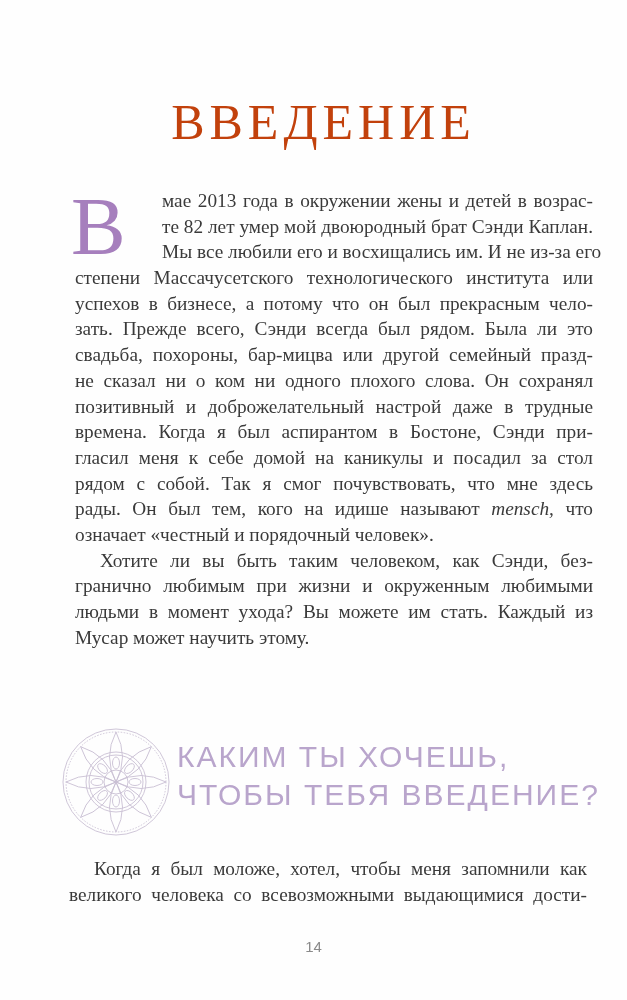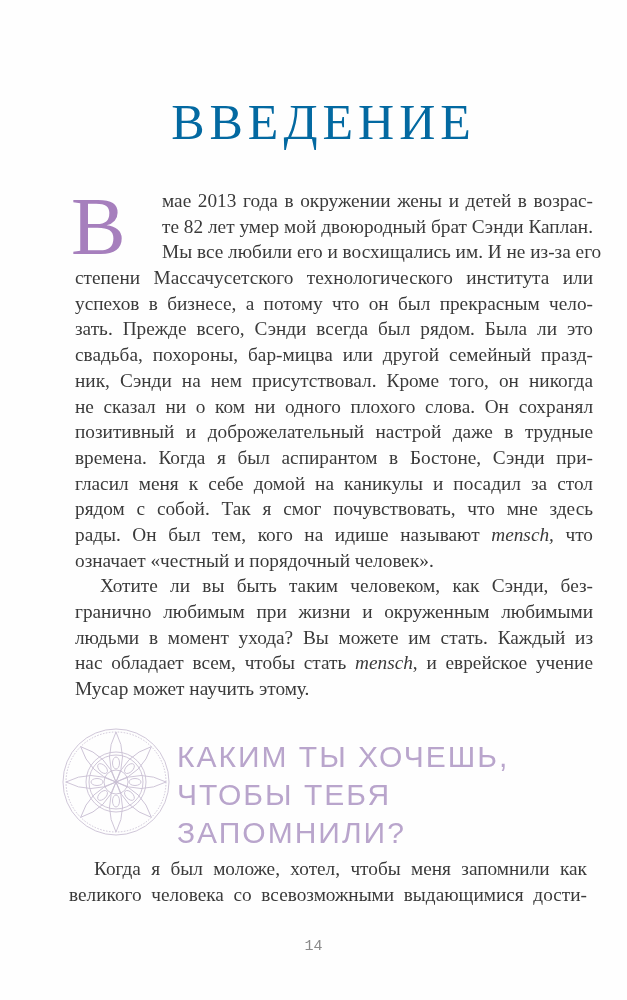--- a/index.html
+++ b/index.html
@@ -3,21 +3,21 @@
 <meta charset="utf-8">
 <style>
   html, body { margin: 0; padding: 0; }
   body {
     width: 627px; height: 1000px; background: #fefefe; position: relative; overflow: hidden;
     font-family: "Liberation Serif", "DejaVu Serif", serif; color: #3a3a3a;
   }
   .title {
     position: absolute; left: 0; width: 627px; top: 92px; text-align: center;
     font-family: "Liberation Serif", serif; font-size: 50px; letter-spacing: 5px;
-    color: #0369a1; line-height: 60px; padding-left: 20px; box-sizing: border-box;
+    color: #c2410c; line-height: 60px; padding-left: 20px; box-sizing: border-box;
   }
   .body-text {
     position: absolute; left: 75px; width: 518px; top: 188px;
     font-size: 19.3px; line-height: 25.7px; text-align: justify;
   }
   .line { display: block; white-space: nowrap; text-align-last: justify; text-align: justify; height: 25.7px; }
   .line.last { text-align-last: left; }
   .line.indent { padding-left: 25px; }
   .line.drop { padding-left: 87px; }
   .dropcap {
@@ -26,49 +26,47 @@
   }
   em { font-style: italic; }
   .mandala { position: absolute; left: 61px; top: 727px; width: 110px; height: 110px; }
   .subhead {
     position: absolute; left: 177px; top: 738px; font-family: Liberation Sans, sans-serif;
     font-size: 30px; line-height: 38px; color: #b9a5cc; letter-spacing: 2px; font-weight: 300;
   }
   .body2 { position: absolute; left: 69px; width: 518px; top: 855px; font-size: 19.3px; line-height: 27px; }
   .pagenum {
     position: absolute; left: 0; width: 627px; text-align: center; top: 938px;
-    font-family: Liberation Mono, monospace; font-size: 15px; color: #8a8a8a;
+    font-family: Liberation Sans, sans-serif; font-size: 15px; color: #8a8a8a;
   }
 </style>
 </head>
 <body>
 
 <div class="title">ВВЕДЕНИЕ</div>
 
 <div class="body-text">
   <span class="dropcap">В</span>
   <span class="line drop">мае 2013 года в окружении жены и детей в возрас-</span>
   <span class="line drop">те 82 лет умер мой двоюродный брат Сэнди Каплан.</span>
   <span class="line drop">Мы все любили его и восхищались им. И не из-за его</span>
   <span class="line">степени Массачусетского технологического института или</span>
   <span class="line">успехов в бизнесе, а потому что он был прекрасным чело-</span>
   <span class="line">зать. Прежде всего, Сэнди всегда был рядом. Была ли это</span>
   <span class="line">свадьба, похороны, бар-мицва или другой семейный празд-</span>
-  <span class="line">ник, Сэнди на нем присутствовал. Кроме того, он никогда</span>
   <span class="line">не сказал ни о ком ни одного плохого слова. Он сохранял</span>
   <span class="line">позитивный и доброжелательный настрой даже в трудные</span>
   <span class="line">времена. Когда я был аспирантом в Бостоне, Сэнди при-</span>
   <span class="line">гласил меня к себе домой на каникулы и посадил за стол</span>
   <span class="line">рядом с собой. Так я смог почувствовать, что мне здесь</span>
   <span class="line"><span>рады. Он был тем, кого на идише называют </span><em>mensch,</em><span> что</span></span>
   <span class="line last">означает «честный и порядочный человек».</span>
   <span class="line indent">Хотите ли вы быть таким человеком, как Сэнди, без-</span>
   <span class="line">гранично любимым при жизни и окруженным любимыми</span>
   <span class="line">людьми в момент ухода? Вы можете им стать. Каждый из</span>
-  <span class="line"><span>нас обладает всем, чтобы стать </span><em>mensch</em><span>, и еврейское учение</span></span>
   <span class="line last">Мусар может научить этому.</span>
 </div>
 
 <svg class="mandala" viewBox="0 0 110 110">
   <g fill="none" stroke="#c9c0d4" stroke-width="0.9">
     <circle cx="55" cy="55" r="53"></circle>
     <circle cx="55" cy="55" r="50" stroke-dasharray="1.5 1.5"></circle>
     <circle cx="55" cy="55" r="30"></circle>
     <circle cx="55" cy="55" r="27"></circle>
     <circle cx="55" cy="55" r="12"></circle>
@@ -90,21 +88,21 @@
       <ellipse cx="55" cy="36" rx="3.5" ry="6" transform="rotate(180 55 55)"></ellipse>
       <ellipse cx="55" cy="36" rx="3.5" ry="6" transform="rotate(225 55 55)"></ellipse>
       <ellipse cx="55" cy="36" rx="3.5" ry="6" transform="rotate(270 55 55)"></ellipse>
       <ellipse cx="55" cy="36" rx="3.5" ry="6" transform="rotate(315 55 55)"></ellipse>
     </g>
   </g>
 </svg>
 
 <div class="subhead">
   <div>КАКИМ ТЫ ХОЧЕШЬ,</div>
-  <div>ЧТОБЫ ТЕБЯ ЗАПОМНИЛИ?</div>
+  <div>ЧТОБЫ ТЕБЯ ВВЕДЕНИЕ?</div>
 </div>
 
 <div class="body2">
   <span class="line indent">Когда я был моложе, хотел, чтобы меня запомнили как</span>
   <span class="line">великого человека со всевозможными выдающимися дости-</span>
 </div>
 
 <div class="pagenum">14</div>
 
 </body></html>

